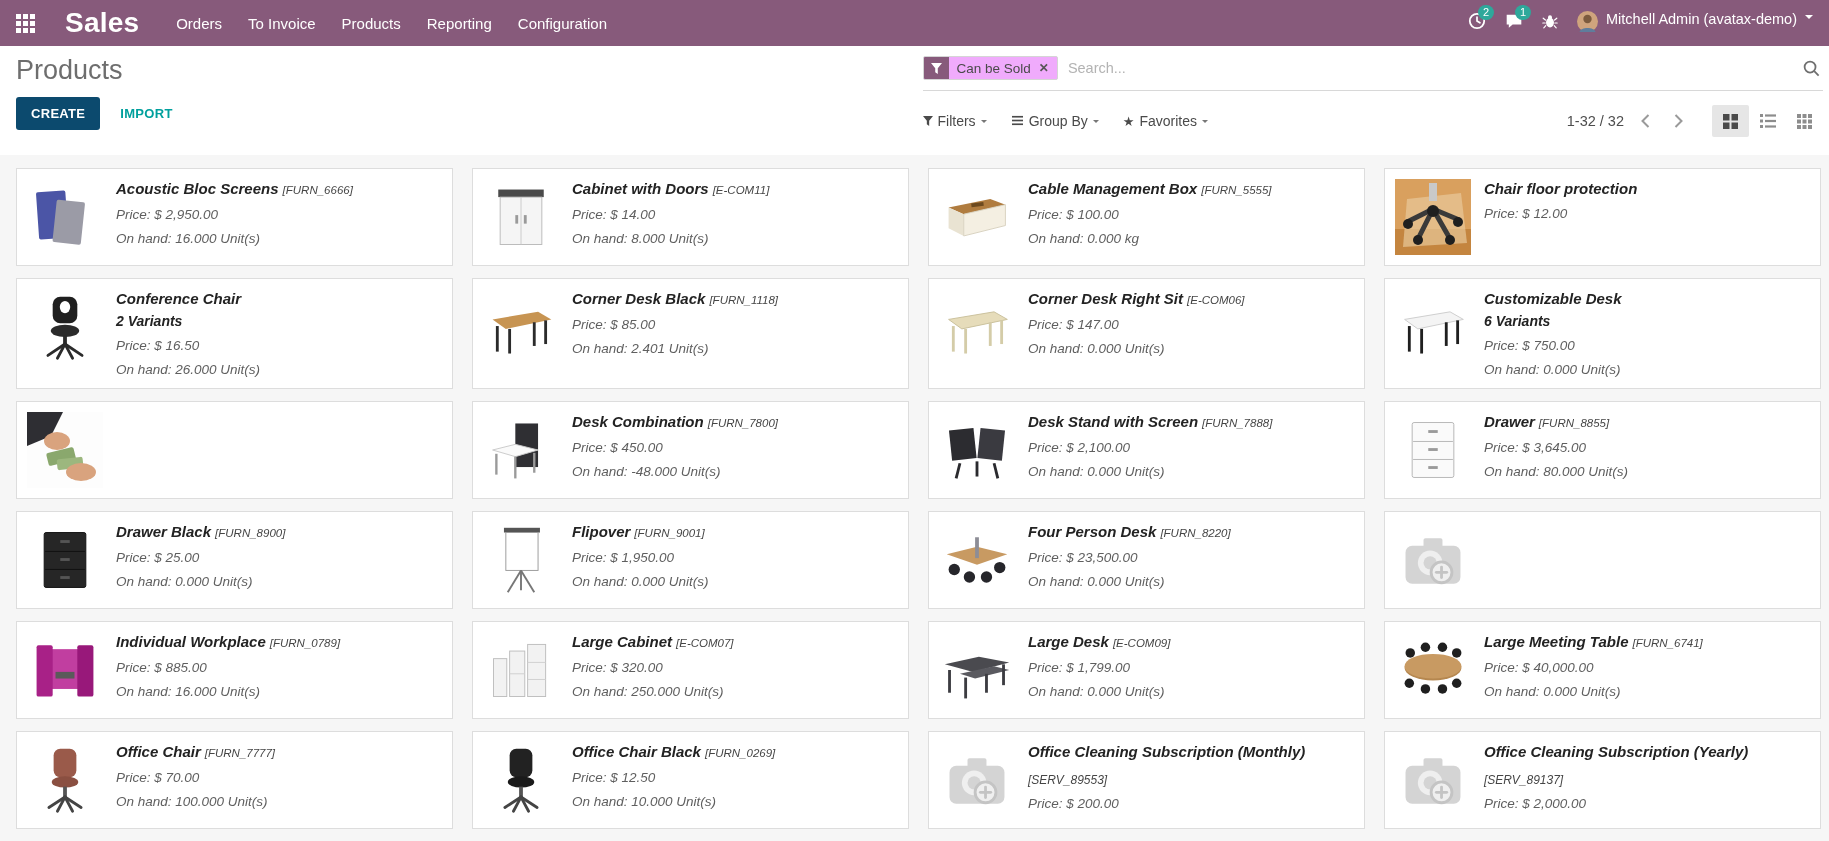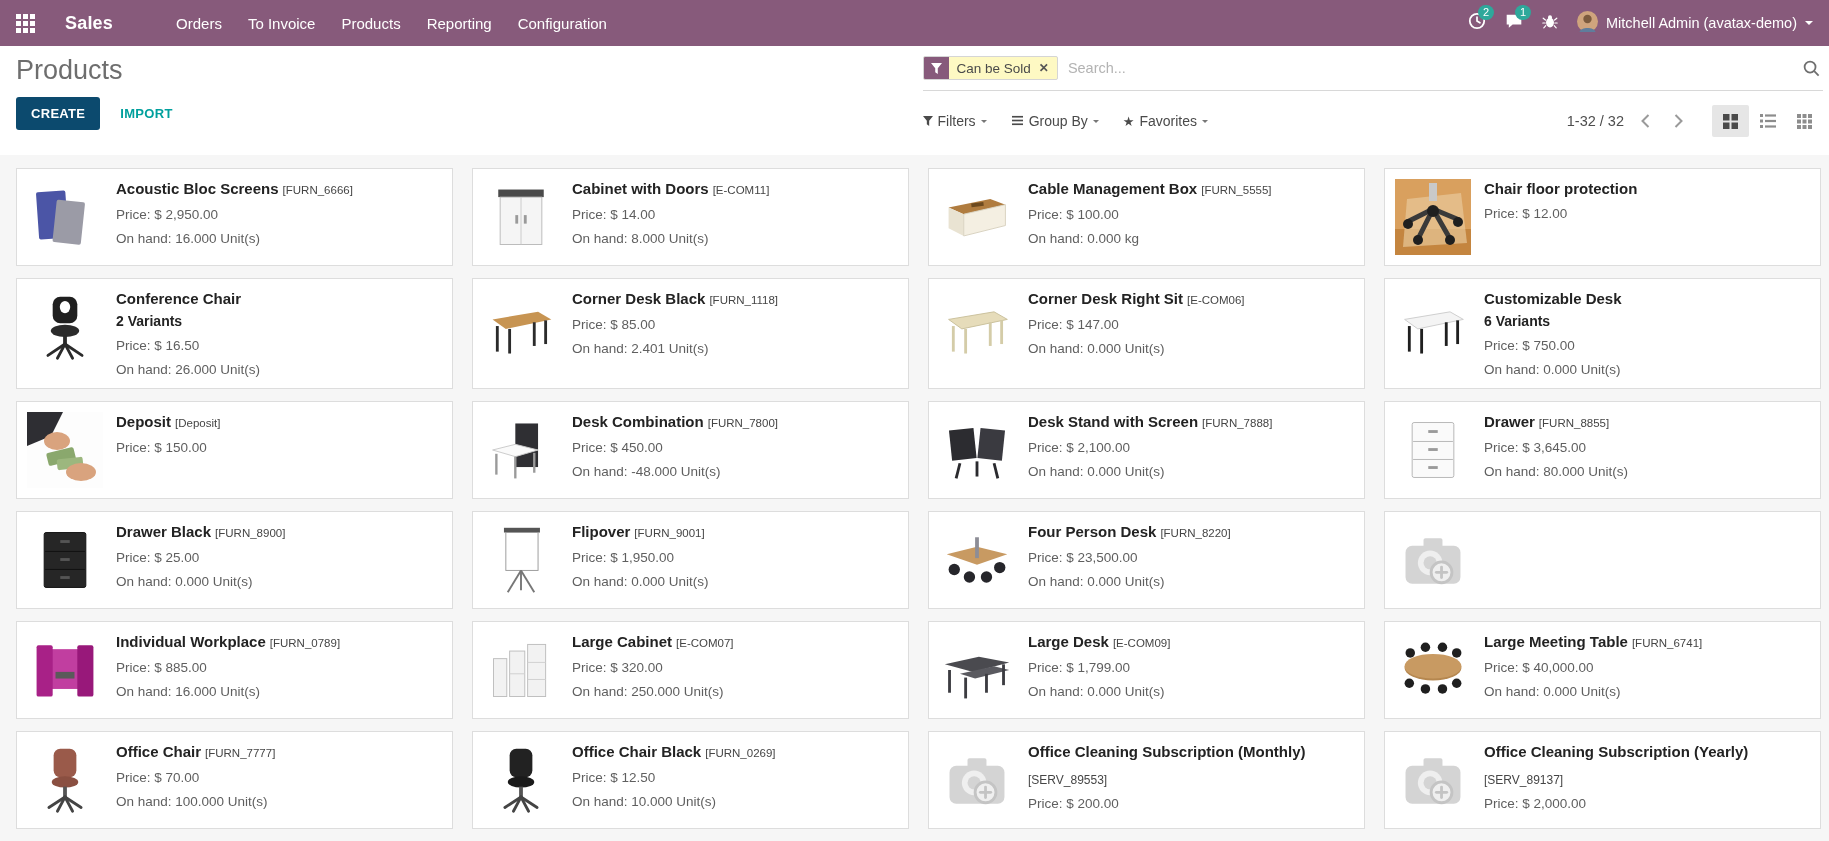--- a/index.html
+++ b/index.html
@@ -6,45 +6,45 @@
   html,body { width:1829px; height:841px; overflow:hidden; background:#fff;
               font-family:"Liberation Sans", sans-serif; }
 
   
   .navbar { height:46px; background:#875A7B; display:flex; align-items:center;
             padding:0 16px; color:#fff; }
   .apps-icon { width:19px; height:19px; display:grid;
                grid-template-columns:repeat(3,5px); grid-template-rows:repeat(3,5px);
                gap:2px; cursor:pointer; }
   .apps-icon span { background:#fff; width:5px; height:5px; }
-  .brand { font-size:18px; font-weight:700; margin:0 50px 0 30px; letter-spacing:.2px; cursor:pointer; }
+  .brand { font-size:28px; font-weight:700; margin:0 24px 0 30px; letter-spacing:.2px; cursor:pointer; }
   .nav-links { display:flex; align-items:center; height:100%; }
   .nav-item { font-size:15px; padding:0 13px; height:100%; display:flex; align-items:center; cursor:pointer; }
   .systray { margin-left:auto; display:flex; align-items:center; gap:19px; }
   .tray-btn { position:relative; display:flex; align-items:center; cursor:pointer; }
   .badge { position:absolute; top:-7px; left:10px; background:#2EA89B; color:#fff;
            font-size:11px; line-height:11px; padding:2px 5px; border-radius:9px; }
-  .user-menu { display:flex; align-items:center; gap:8px; cursor:pointer; }
+  .user-menu { display:flex; align-items:flex-start; gap:8px; cursor:pointer; }
   .user-name { font-size:14.5px; }
   .caret-down { width:0; height:0; border:4px solid transparent; border-top-color:#fff; margin-top:4px; }
 
   
   .control-panel { display:flex; background:#fff; padding:0 0 0 16px; height:109px; }
   .cp-left { width:50%; padding-top:9px; }
   .page-title { font-size:27px; font-weight:400; color:#6e6e6e; }
   .cp-buttons { margin-top:11px; display:flex; align-items:center; }
   .btn-create { background:#0c4a6e; color:#fff; border:none; font-size:13px; font-weight:700;
                 padding:9px 15px; border-radius:3px; letter-spacing:.3px; cursor:pointer;
                 font-family:inherit; }
   .link-import { color:#00A09D; font-size:13px; font-weight:700; margin-left:20px;
                  letter-spacing:.3px; cursor:pointer; }
   .cp-right { width:50%; padding-right:6px; }
   .searchbar { display:flex; align-items:center; height:45px; border-bottom:1px solid #d8d8d8; }
   .facet { display:inline-flex; align-items:stretch; border:1px solid #d5d5d5; border-radius:2px;
-           overflow:hidden; height:24px; background:#fef9c3; }
+           overflow:hidden; height:24px; background:#f0abfc; }
   .facet-ico { width:25px; background:#875A7B; display:flex; align-items:center; justify-content:center; }
   .facet-label { display:flex; align-items:center; padding:0 8px; font-size:13.5px; color:#4a4a4a; }
   .facet-x { display:flex; align-items:center; padding:0 8px 0 0; font-size:12px; font-weight:700;
              color:#555; cursor:pointer; }
   .search-input { flex:1; border:none; outline:none; font-size:14.5px; color:#444;
                   padding:0 10px; font-family:inherit; background:transparent; }
   .search-input::placeholder { color:#b3b3b3; }
   .search-go { cursor:pointer; display:flex; align-items:center; padding-right:2px; }
   .cp-actions { display:flex; align-items:center; height:52px; margin-top:4px; }
   .dropdown { display:flex; align-items:center; gap:5px; font-size:14px; color:#4a4a4a;
@@ -55,21 +55,21 @@
   .pager-text { font-size:14.5px; color:#4d4d4d; cursor:pointer; }
   .pg-btn { cursor:pointer; display:flex; padding:4px 7px; }
   .switcher { display:flex; margin-left:22px; }
   .sw-btn { width:37px; height:32px; display:flex; align-items:center; justify-content:center;
             cursor:pointer; border-radius:2px; }
   .sw-btn.active { background:#e6e6e6; }
 
   
   .content { background:#f6f6f6; height:686px; overflow:hidden; padding:13px 16px 0; }
   .kanban-grid { display:grid; grid-template-columns:repeat(4, 437px); column-gap:19px; row-gap:12px; }
-  .card { background:#fff; border:1px solid #ddd; padding:10px; display:flex; gap:13px; cursor:pointer; }
+  .card { background:#fff; border:1px solid #ddd; padding:10px; display:flex; gap:13px; cursor:pointer;font-style:italic; }
   .card-img { width:76px; height:76px; flex:0 0 76px; display:flex; align-items:center; justify-content:center; }
   .card-body { flex:1; min-width:0; padding-top:1px; }
   .t-line { line-height:18px; }
   .p-name { font-size:15px; font-weight:700; color:#232323; }
   .p-code { font-size:11.5px; font-weight:400; color:#454545; margin-left:4px; }
   .p-codeline { margin-top:10px; line-height:15px; }
   .p-codeline .p-code { margin-left:0; font-size:12px; }
   .p-variants { margin-top:5px; font-size:14px; font-weight:700; color:#232323; line-height:17px; }
   .p-price, .p-onhand { margin-top:7px; font-size:13.5px; color:#5f5f5f; line-height:17px; }
 </style>
@@ -440,28 +440,20 @@
     <div class="card-img">
           <svg width="76" height="76" viewBox="0 0 76 76">
             <rect width="76" height="76" fill="#fdfdfd"></rect>
             <polygon points="0,0 36,0 24,24 0,34" fill="#2e2e33"></polygon>
             <ellipse cx="30" cy="29" rx="13" ry="9" fill="#d9a37e"></ellipse>
             <rect x="20" y="38" width="28" height="13" rx="2" fill="#8aa86d" transform="rotate(-14 34 44)"></rect>
             <rect x="30" y="46" width="26" height="11" rx="2" fill="#9cb77e" transform="rotate(-6 43 51)"></rect>
             <ellipse cx="54" cy="60" rx="15" ry="9" fill="#d9a37e"></ellipse>
           </svg>
         </div>
-    <div class="card-body">
-      <div class="t-line">
-        <span class="p-name">Deposit</span><span class="p-code">[Deposit]</span>
-      </div>
-
-      <div class="p-price">Price: $ 150.00</div>
-
-    </div>
   </div>
 
   <div class="card">
     <div class="card-img">
           <svg width="72" height="72" viewBox="0 0 76 76">
             <rect x="32" y="10" width="24" height="46" fill="#2f2f33"></rect>
             <polygon points="8,38 32,32 56,38 32,45" fill="#fafafa" stroke="#c9c9c9"></polygon>
             <g stroke="#9a9a9a" stroke-width="2.5">
               <line x1="12" y1="42" x2="12" y2="64"></line>
               <line x1="52" y1="41" x2="52" y2="62"></line>

